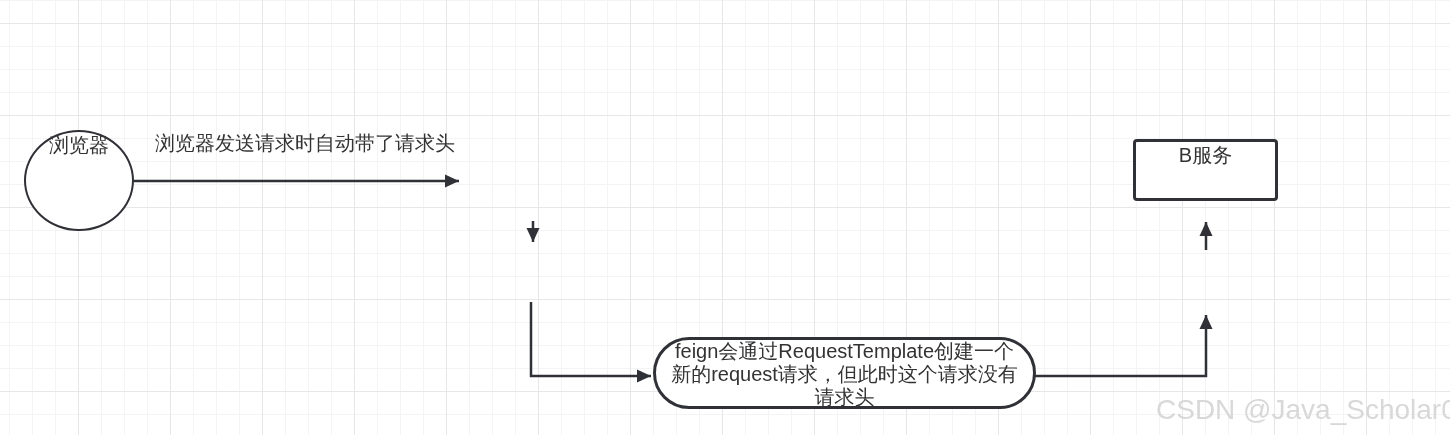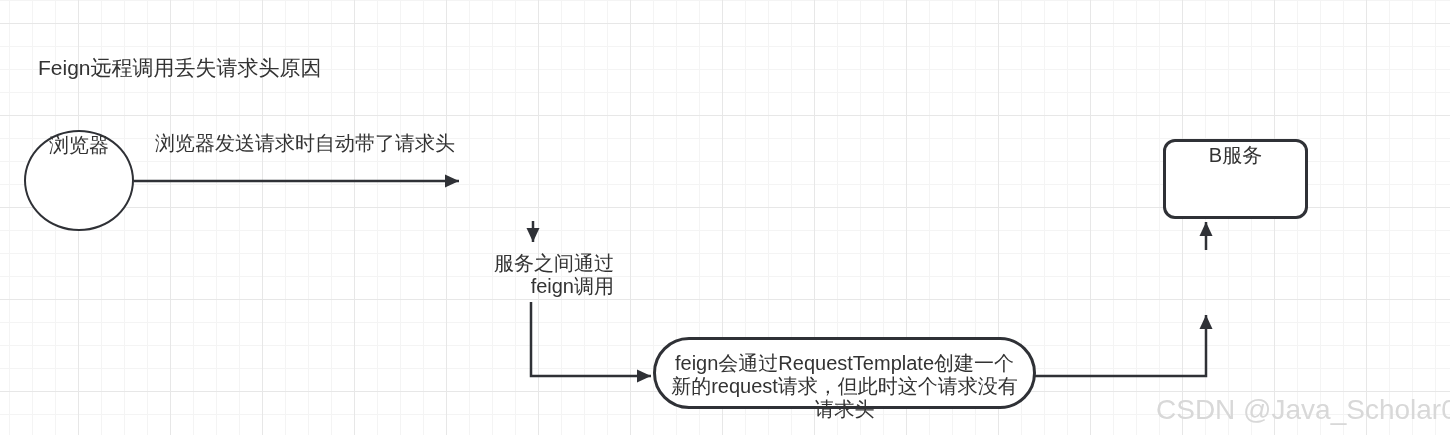--- a/index.html
+++ b/index.html
@@ -46,31 +46,30 @@
     border-width: 2.5px;
     border-radius: 50%;
   }
   .node-a {
     left: 461px; top: 140px;
     width: 143px; height: 80px;
     border-radius: 2px;
   }
   .node-b {
     left: 1133px; top: 139px;
-    width: 145px; height: 80px;
-    border-radius: 12px;
-    margin-left: 30px;
+    width: 145px; height: 62px;
+    border-radius: 4px;
   }
   .node-stadium {
     left: 653px; top: 337px;
     width: 383px; height: 72px;
     border-radius: 36px;
     line-height: 23px;
     white-space: pre-line;
-    padding: 12px 10px;
+    padding: 0 10px;
   }
   .edge-label {
     font-size: 20px;
     color: #333333;
     text-align: right;
     white-space: pre-line;
     line-height: 23px;
   }
   .label-browser-a { left: 141px; top: 132px; width: 314px; }
   .label-a-feign   { left: 456px; top: 252px; width: 158px; }
@@ -85,21 +84,20 @@
     position: absolute;
     left: 0; top: 0;
     pointer-events: none;
   }
 </style>
 </head>
 <body>
 
 <div class="canvas">
 
-  <div class="abs title">Feign远程调用丢失请求头原因</div>
 
   <svg class="edges" width="1450" height="435" viewBox="0 0 1450 435">
     <defs>
       <marker id="ah" markerUnits="userSpaceOnUse" markerWidth="16" markerHeight="14" refX="14.5" refY="7" orient="auto">
         <path d="M0.5,0.5 L14.5,7 L0.5,13.5 Z" fill="#2f3136"></path>
       </marker>
     </defs>
     <path d="M134,181 L459,181" fill="none" stroke="#2f3136" stroke-width="2.5" marker-end="url(#ah)"></path>
     <path d="M533,221 L533,242" fill="none" stroke="#2f3136" stroke-width="2.5" marker-end="url(#ah)"></path>
     <path d="M531,302 L531,376 L651,376" fill="none" stroke="#2f3136" stroke-width="2.5" stroke-linejoin="miter" marker-end="url(#ah)"></path>
@@ -117,19 +115,17 @@
   </div>
 
   <div class="abs node node-stadium">
     <span>feign会通过RequestTemplate创建一个
 新的request请求，但此时这个请求没有
 请求头</span>
   </div>
 
   <div class="abs edge-label label-browser-a">浏览器发送请求时自动带了请求头</div>
 
-  <div class="abs edge-label label-a-feign">服务之间通过
-feign调用</div>
 
 
   <div class="abs watermark">CSDN @Java_Scholar0</div>
 
 </div>
 
 </body></html>

